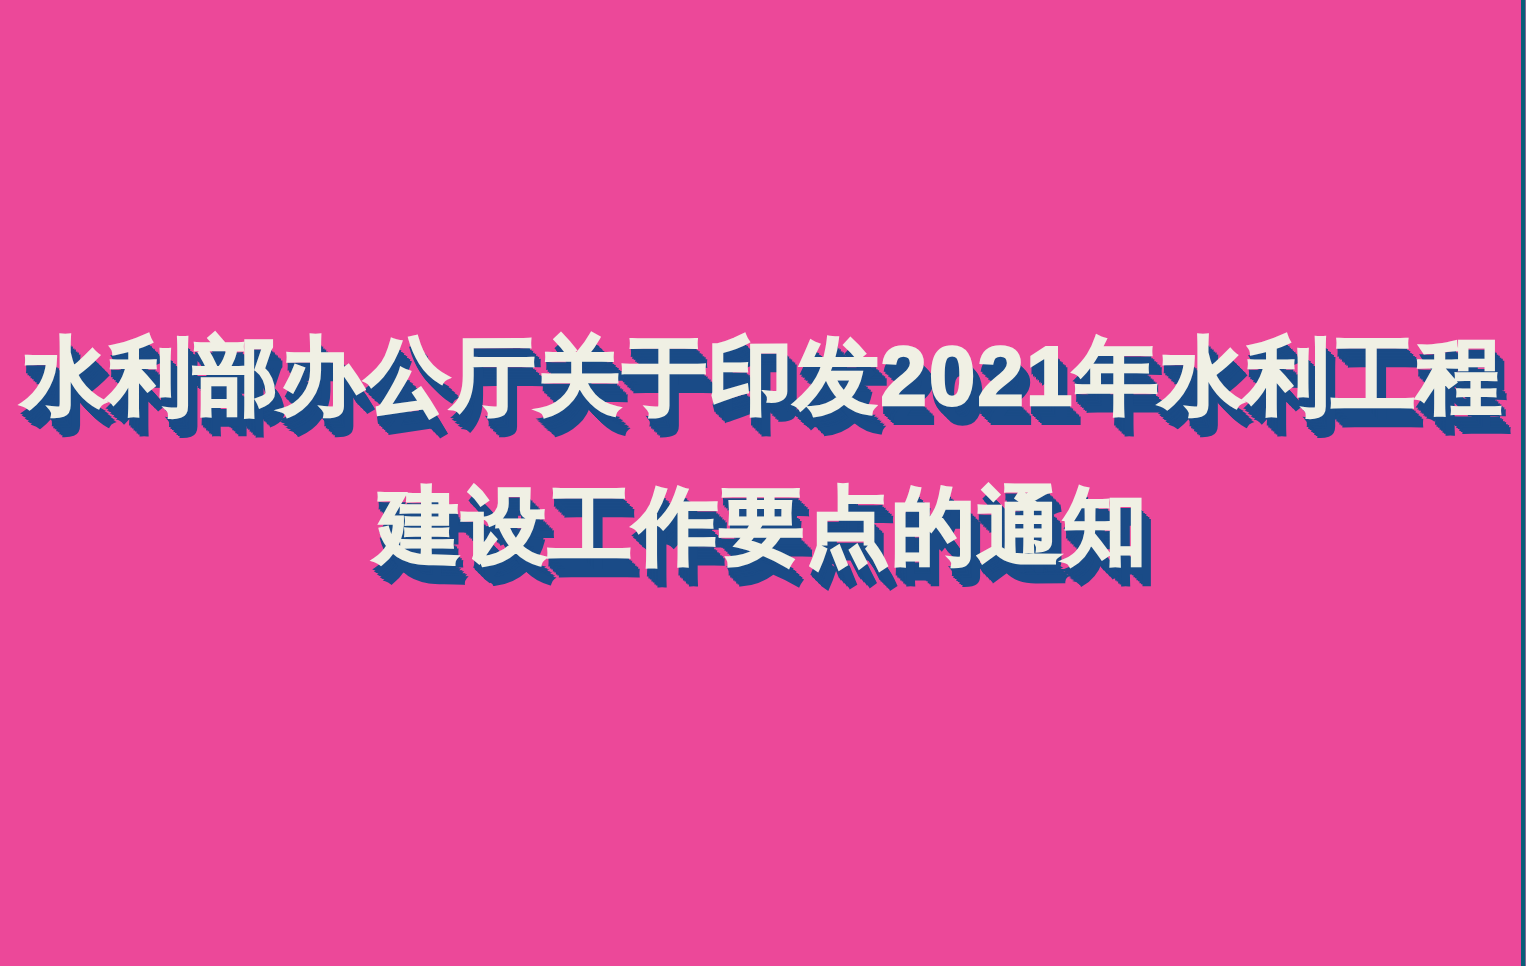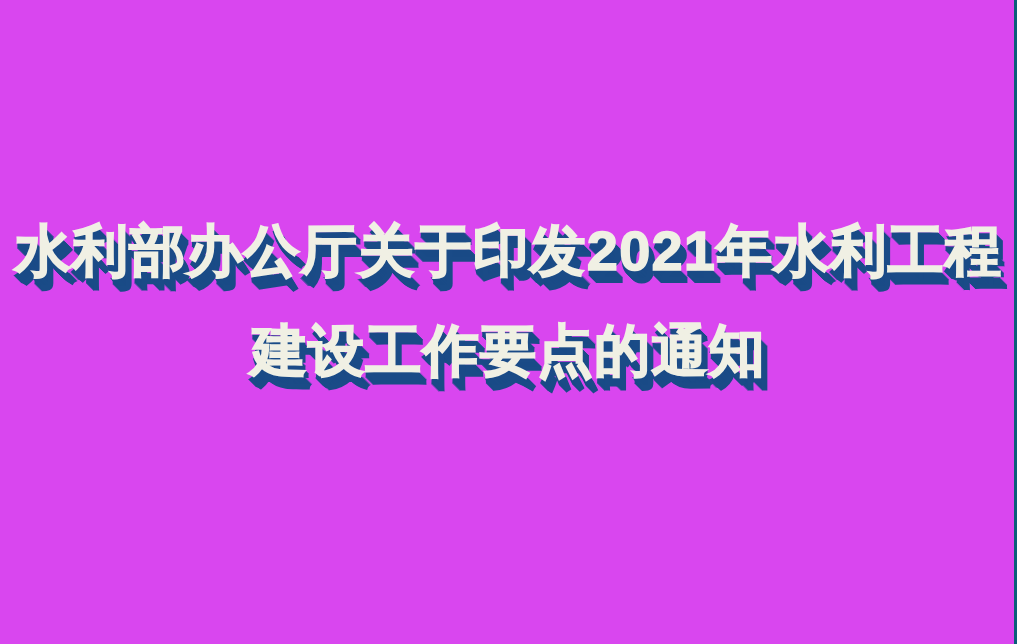--- a/index.html
+++ b/index.html
@@ -10,21 +10,21 @@
     width: 1017px;
     height: 644px;
     overflow: hidden;
     font-family: "Liberation Sans", "DejaVu Sans", sans-serif;
   }
 
   #banner {
     position: relative;
     width: 1017px;
     height: 644px;
-    background: #d946ef;
+    background: #ec4899;
     box-sizing: border-box;
     display: flex;
     flex-direction: column;
     align-items: center;
     justify-content: center;
   }
 
   
   #banner::after {
     content: "";

